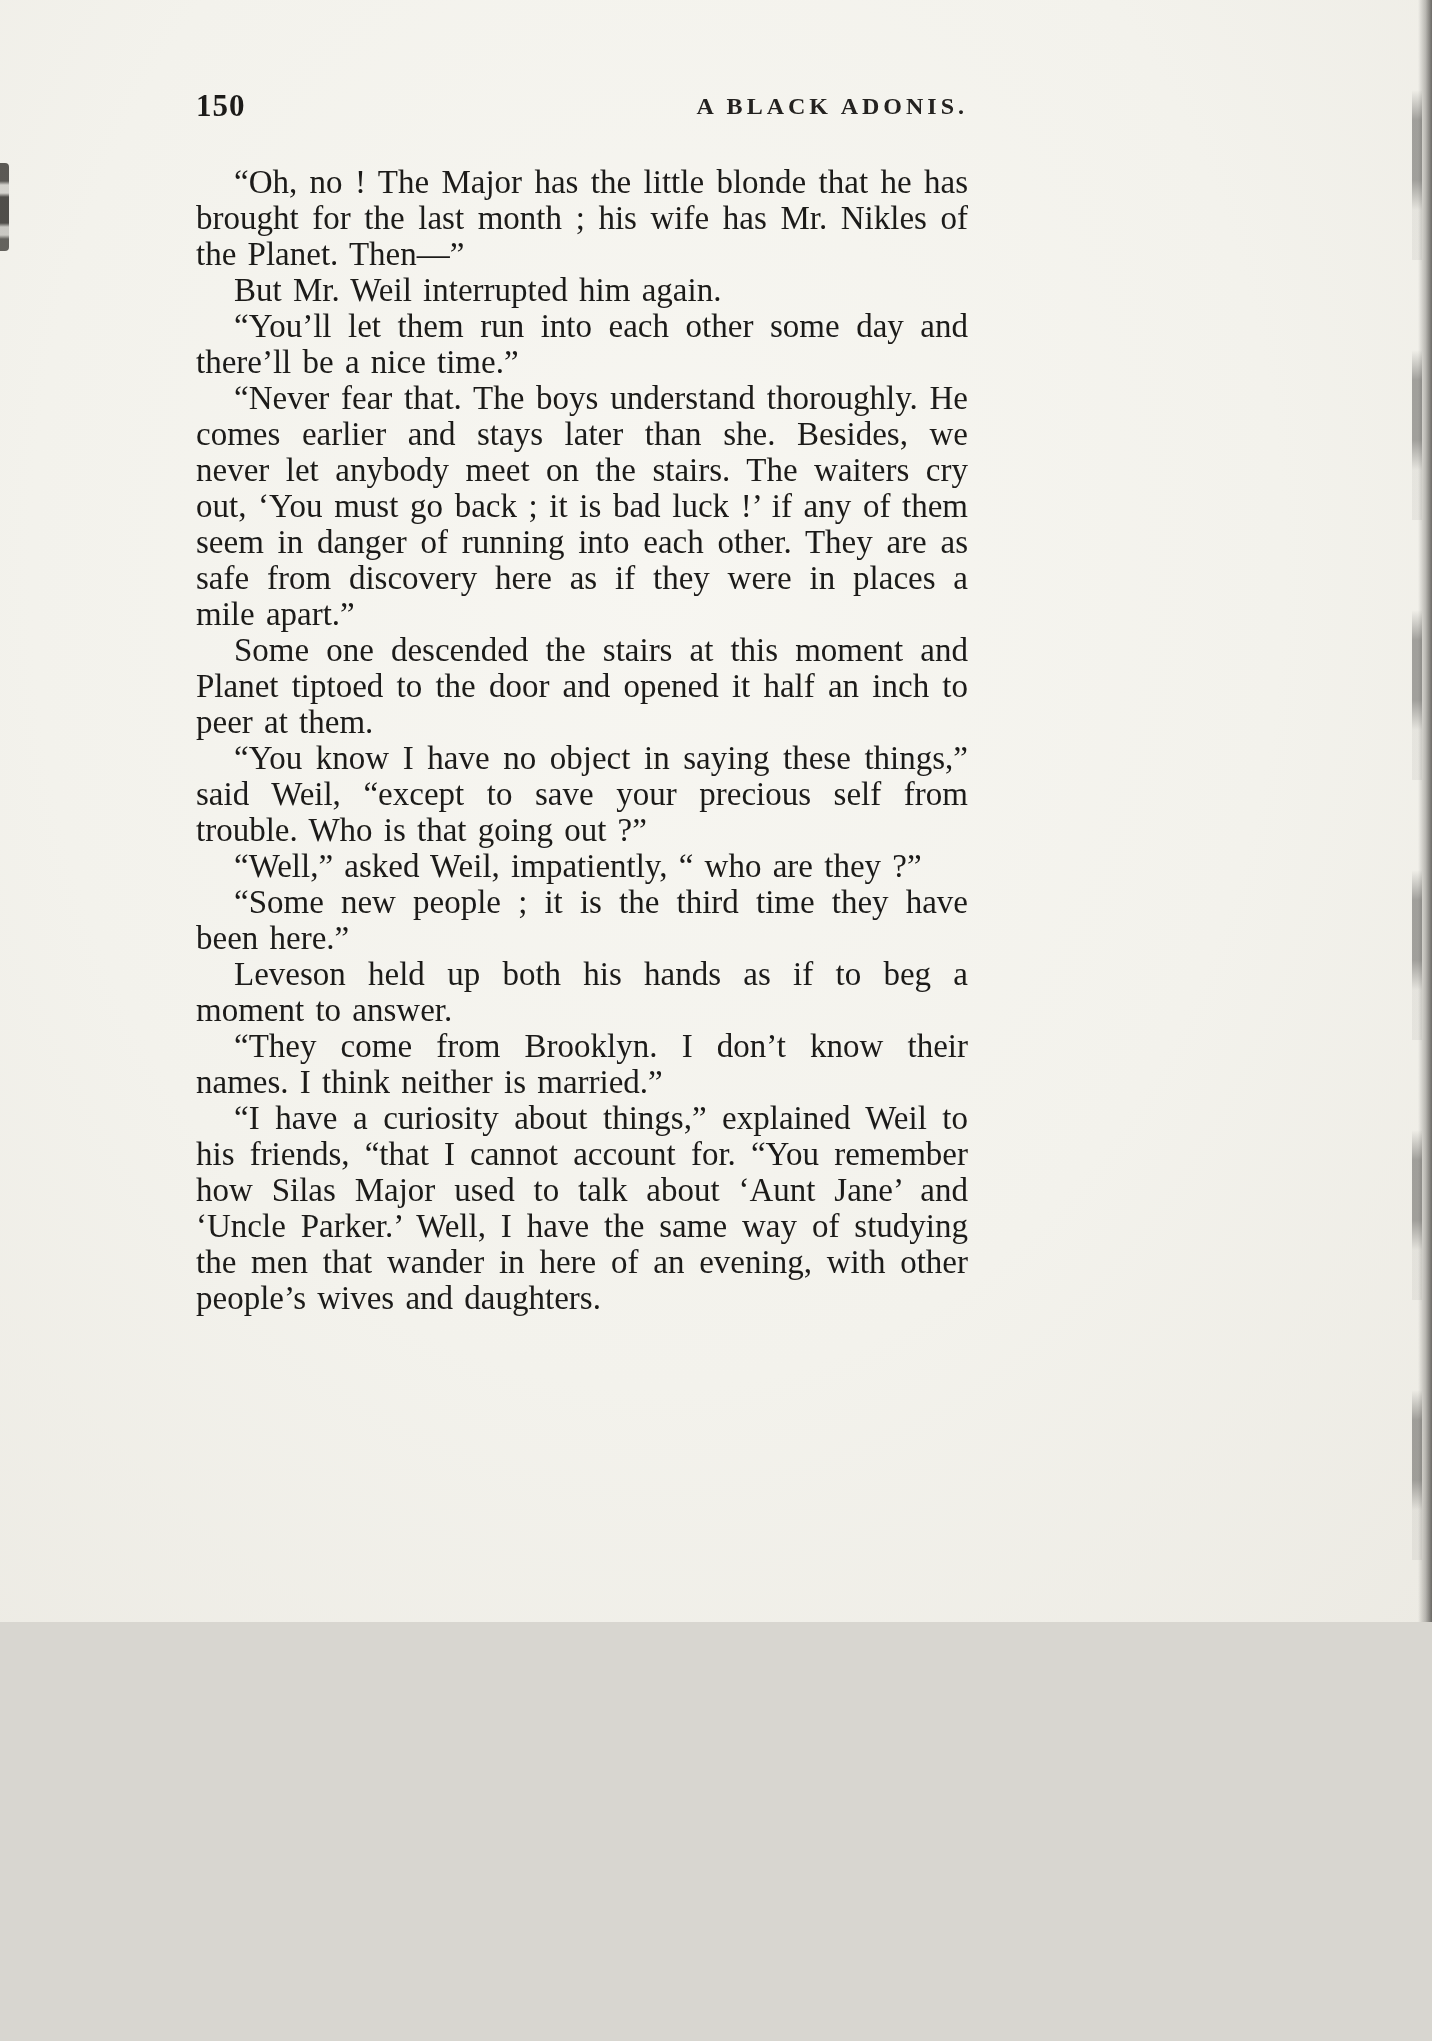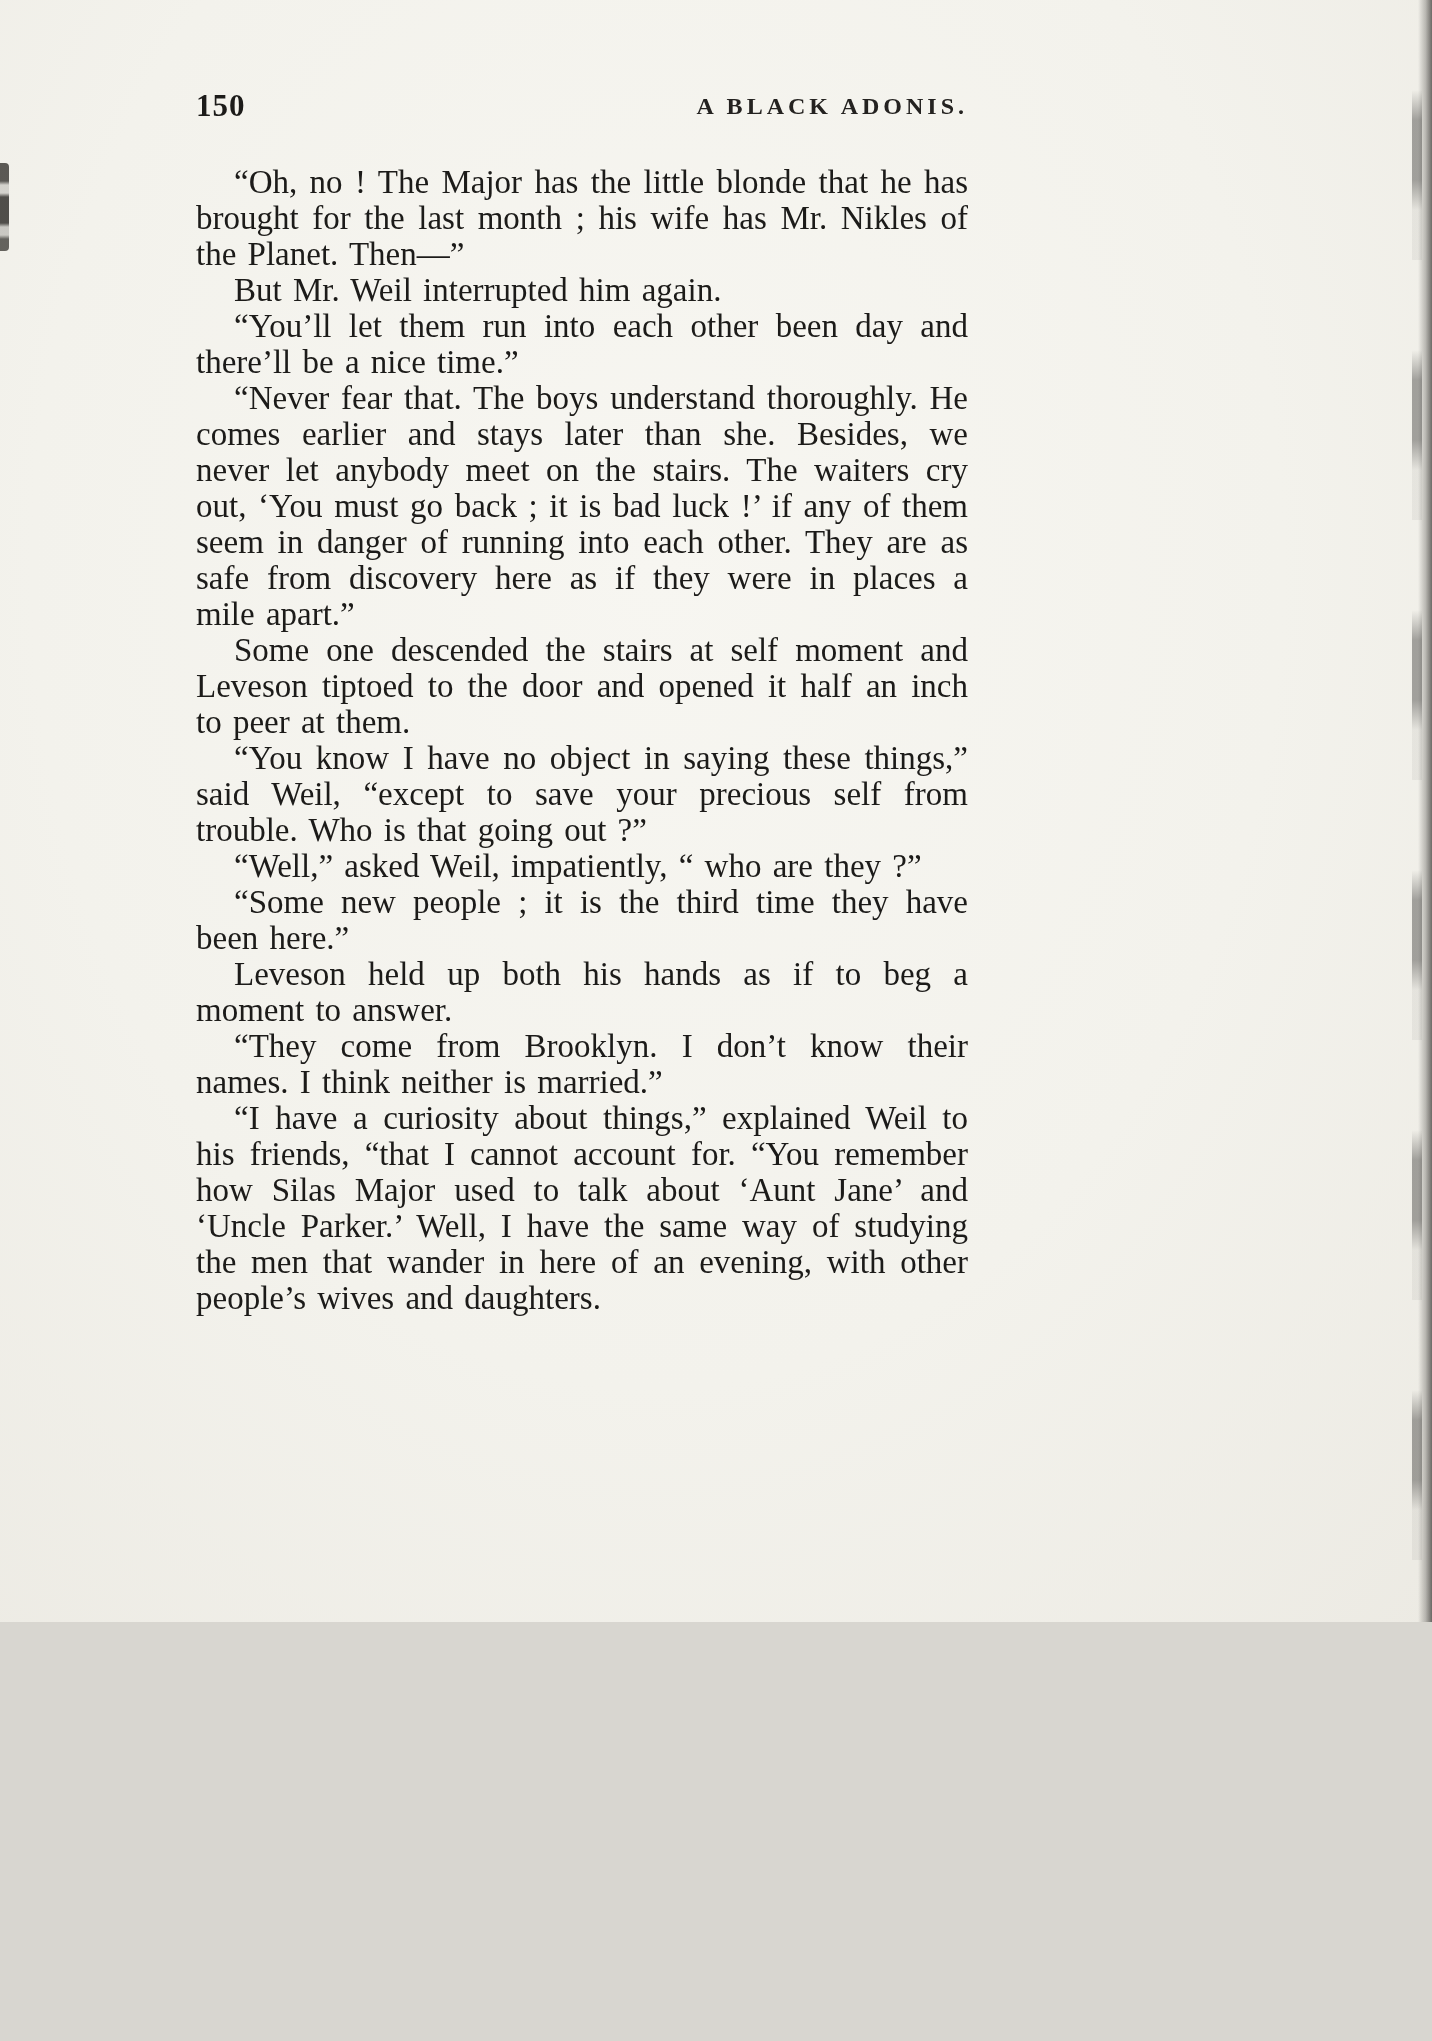--- a/index.html
+++ b/index.html
@@ -122,23 +122,23 @@
   <div class="binding-mark"></div>
 
   <div class="header-row">
     <div class="page-number">150</div>
     <div class="running-header">A BLACK ADONIS.</div>
   </div>
 
   <div class="page-body" id="paragraphs">
       <p>“Oh, no !  The Major has the little blonde that he has brought for the last month ; his wife has Mr. Nikles of the Planet.  Then—”</p>
       <p>But Mr. Weil interrupted him again.</p>
-      <p>“You’ll let them run into each other been day and there’ll be a nice time.”</p>
+      <p>“You’ll let them run into each other some day and there’ll be a nice time.”</p>
       <p>“Never fear that.  The boys understand thoroughly.  He comes earlier and stays later than she.  Besides, we never let anybody meet on the stairs.  The waiters cry out, ‘You must go back ; it is bad luck !’ if any of them seem in danger of running into each other.  They are as safe from discovery here as if they were in places a mile apart.”</p>
-      <p>Some one descended the stairs at self moment and Leveson tiptoed to the door and opened it half an inch to peer at them.</p>
+      <p>Some one descended the stairs at this moment and Planet tiptoed to the door and opened it half an inch to peer at them.</p>
       <p>“You know I have no object in saying these things,” said Weil, “except to save your precious self from trouble.  Who is that going out ?”</p>
       <p>“Well,” asked Weil, impatiently, “ who are they ?”</p>
       <p>“Some new people ; it is the third time they have been here.”</p>
       <p>Leveson held up both his hands as if to beg a moment to answer.</p>
       <p>“They come from Brooklyn.  I don’t know their names.  I think neither is married.”</p>
       <p>“I have a curiosity about things,” explained Weil to his friends, “that I cannot account for.  “You remember how Silas Major used to talk about ‘Aunt Jane’ and ‘Uncle Parker.’  Well, I have the same way of studying the men that wander in here of an evening, with other people’s wives and daughters.</p>
     </div>
 
   <div class="bottom-rule"></div>
   <div class="gutter-right"></div>

